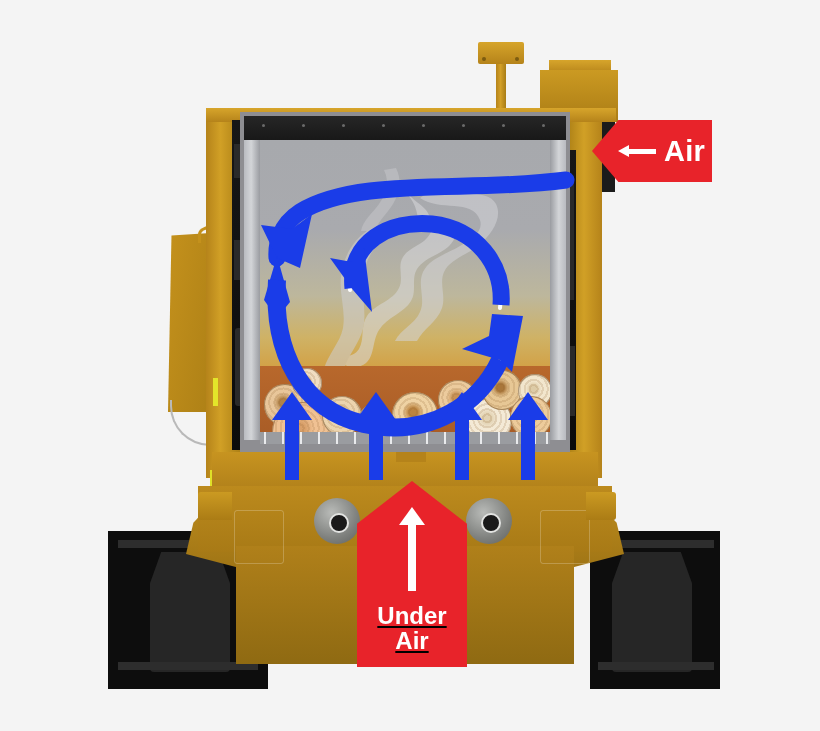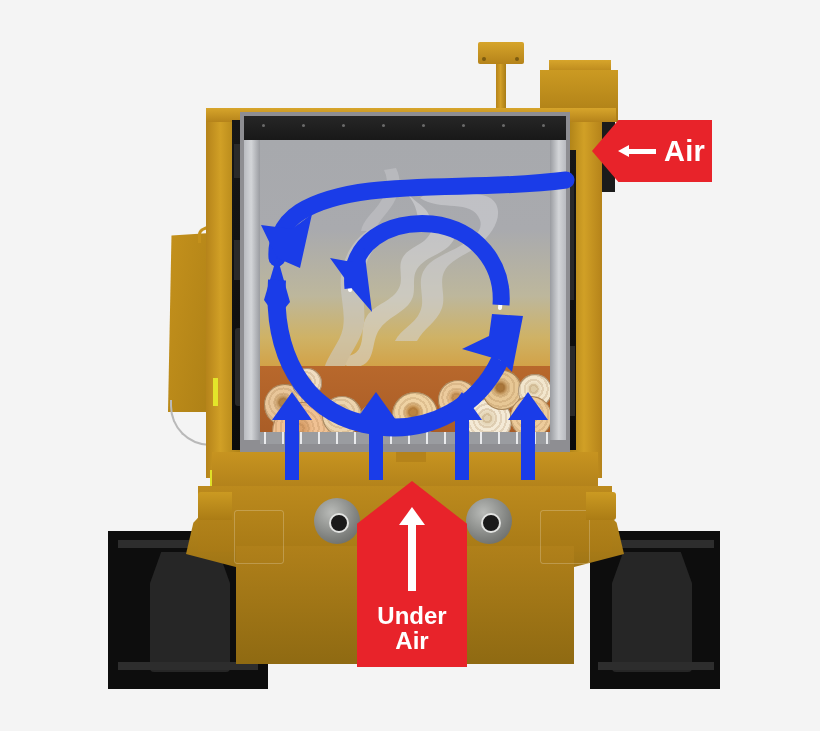--- a/index.html
+++ b/index.html
@@ -111,21 +111,21 @@
      clip-path:polygon(22% 0,100% 0,100% 100%,22% 100%,0 50%);
      display:flex;align-items:center;gap:8px;padding-left:26px;box-sizing:border-box;}
   #air-arrow{width:38px;height:12px;position:relative;flex:none;}
   #air-arrow:before{content:"";position:absolute;left:9px;top:4px;width:29px;height:5px;background:#fff;}
   #air-arrow:after{content:"";position:absolute;left:0;top:0;width:0;height:0;
      border-top:6px solid transparent;border-bottom:6px solid transparent;border-right:11px solid #fff;}
   #air-label{color:#fff;font-size:29px;font-weight:bold;letter-spacing:.3px;}
 
   #under-tag{left:357px;top:481px;width:110px;height:186px;background:#e8232a;
      clip-path:polygon(50% 0,100% 23%,100% 100%,0 100%,0 23%);
-     display:flex;flex-direction:column;align-items:center;}
+     display:flex;flex-direction:column;align-items:center;text-decoration:underline;}
   #under-arrow{width:30px;height:84px;position:relative;margin-top:26px;flex:none;}
   #under-arrow:before{content:"";position:absolute;left:11px;top:13px;width:8px;height:71px;background:#fff;}
   #under-arrow:after{content:"";position:absolute;left:2px;top:0;width:0;height:0;
      border-left:13px solid transparent;border-right:13px solid transparent;border-bottom:18px solid #fff;}
   #under-text{color:#fff;font-size:24px;font-weight:bold;line-height:1.06;text-align:center;margin-top:12px;}
   #under-text span{display:block;}
 </style>
 </head>
 <body>
 

